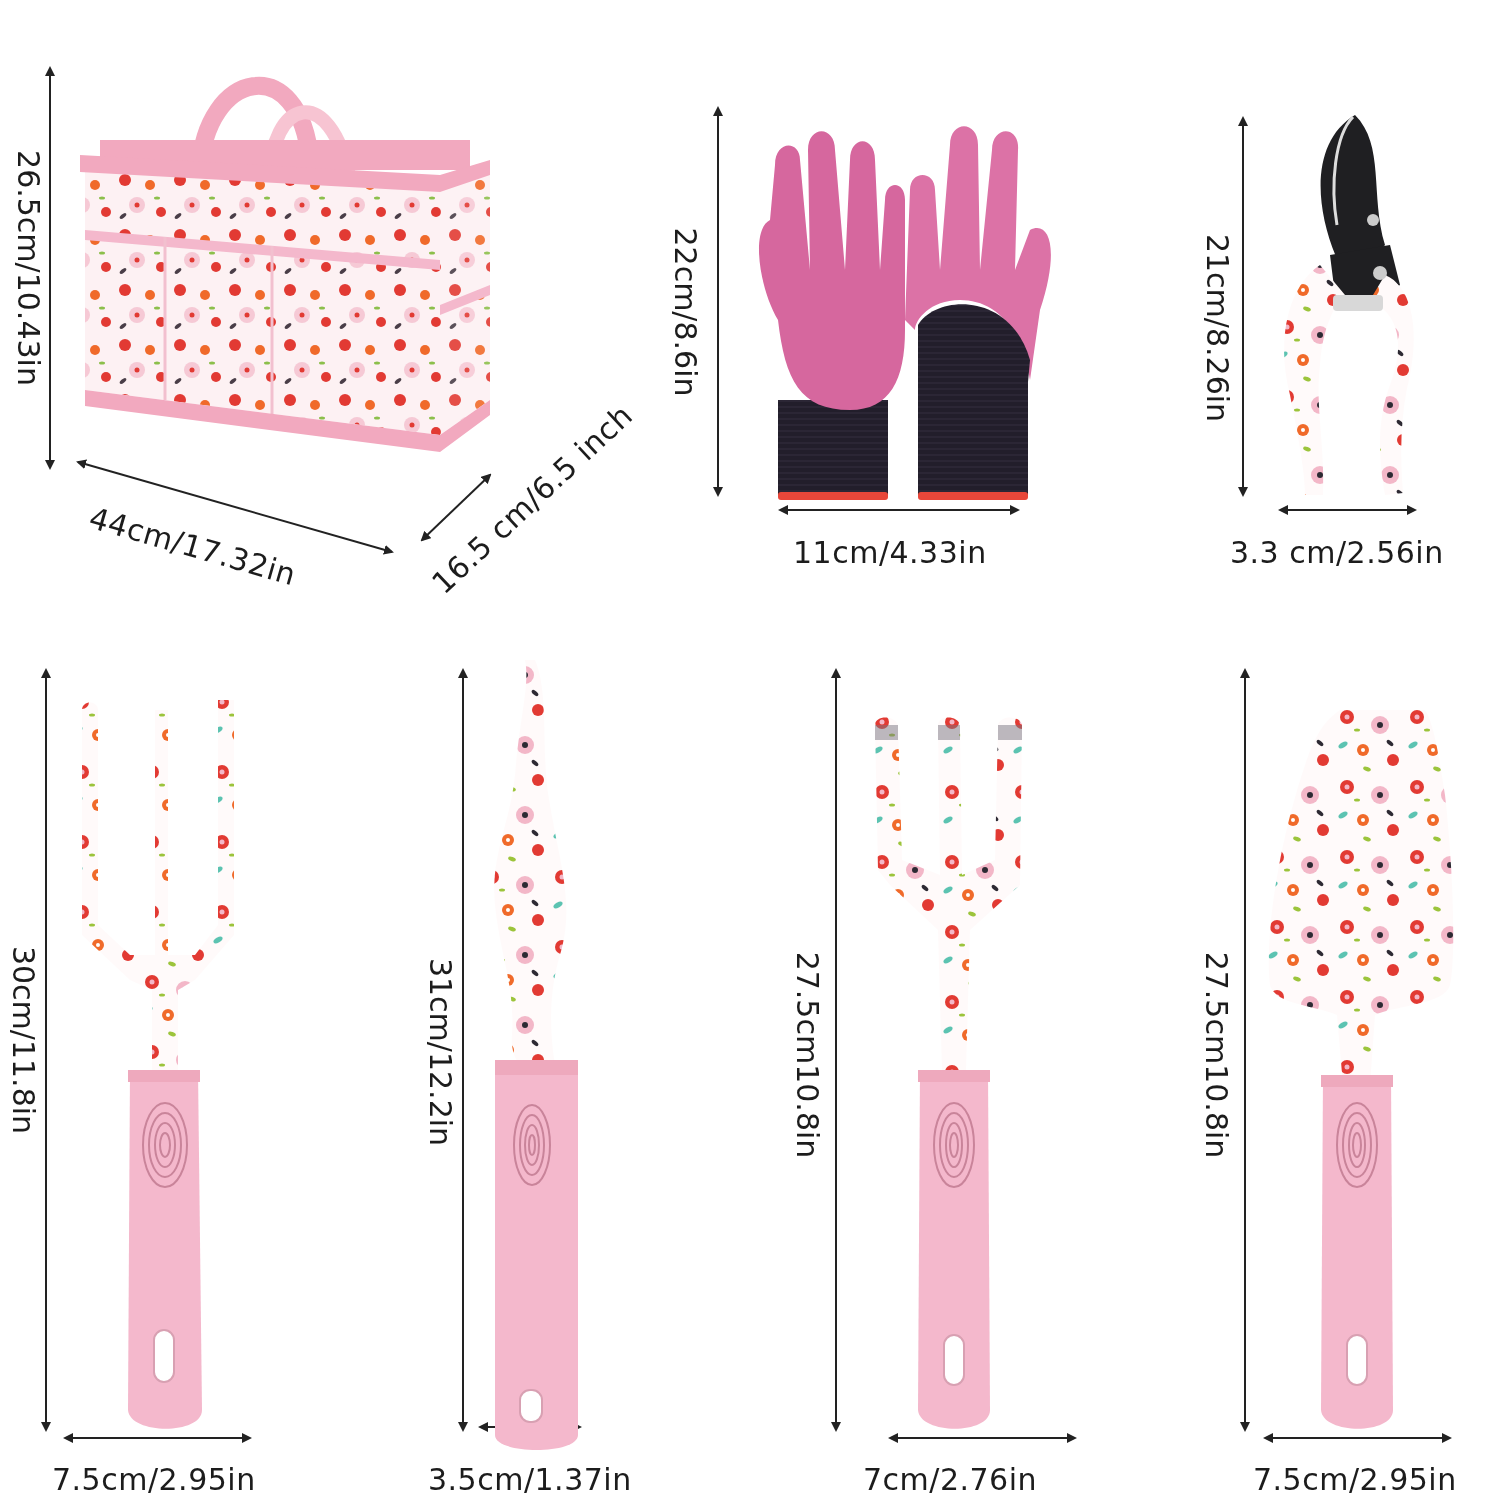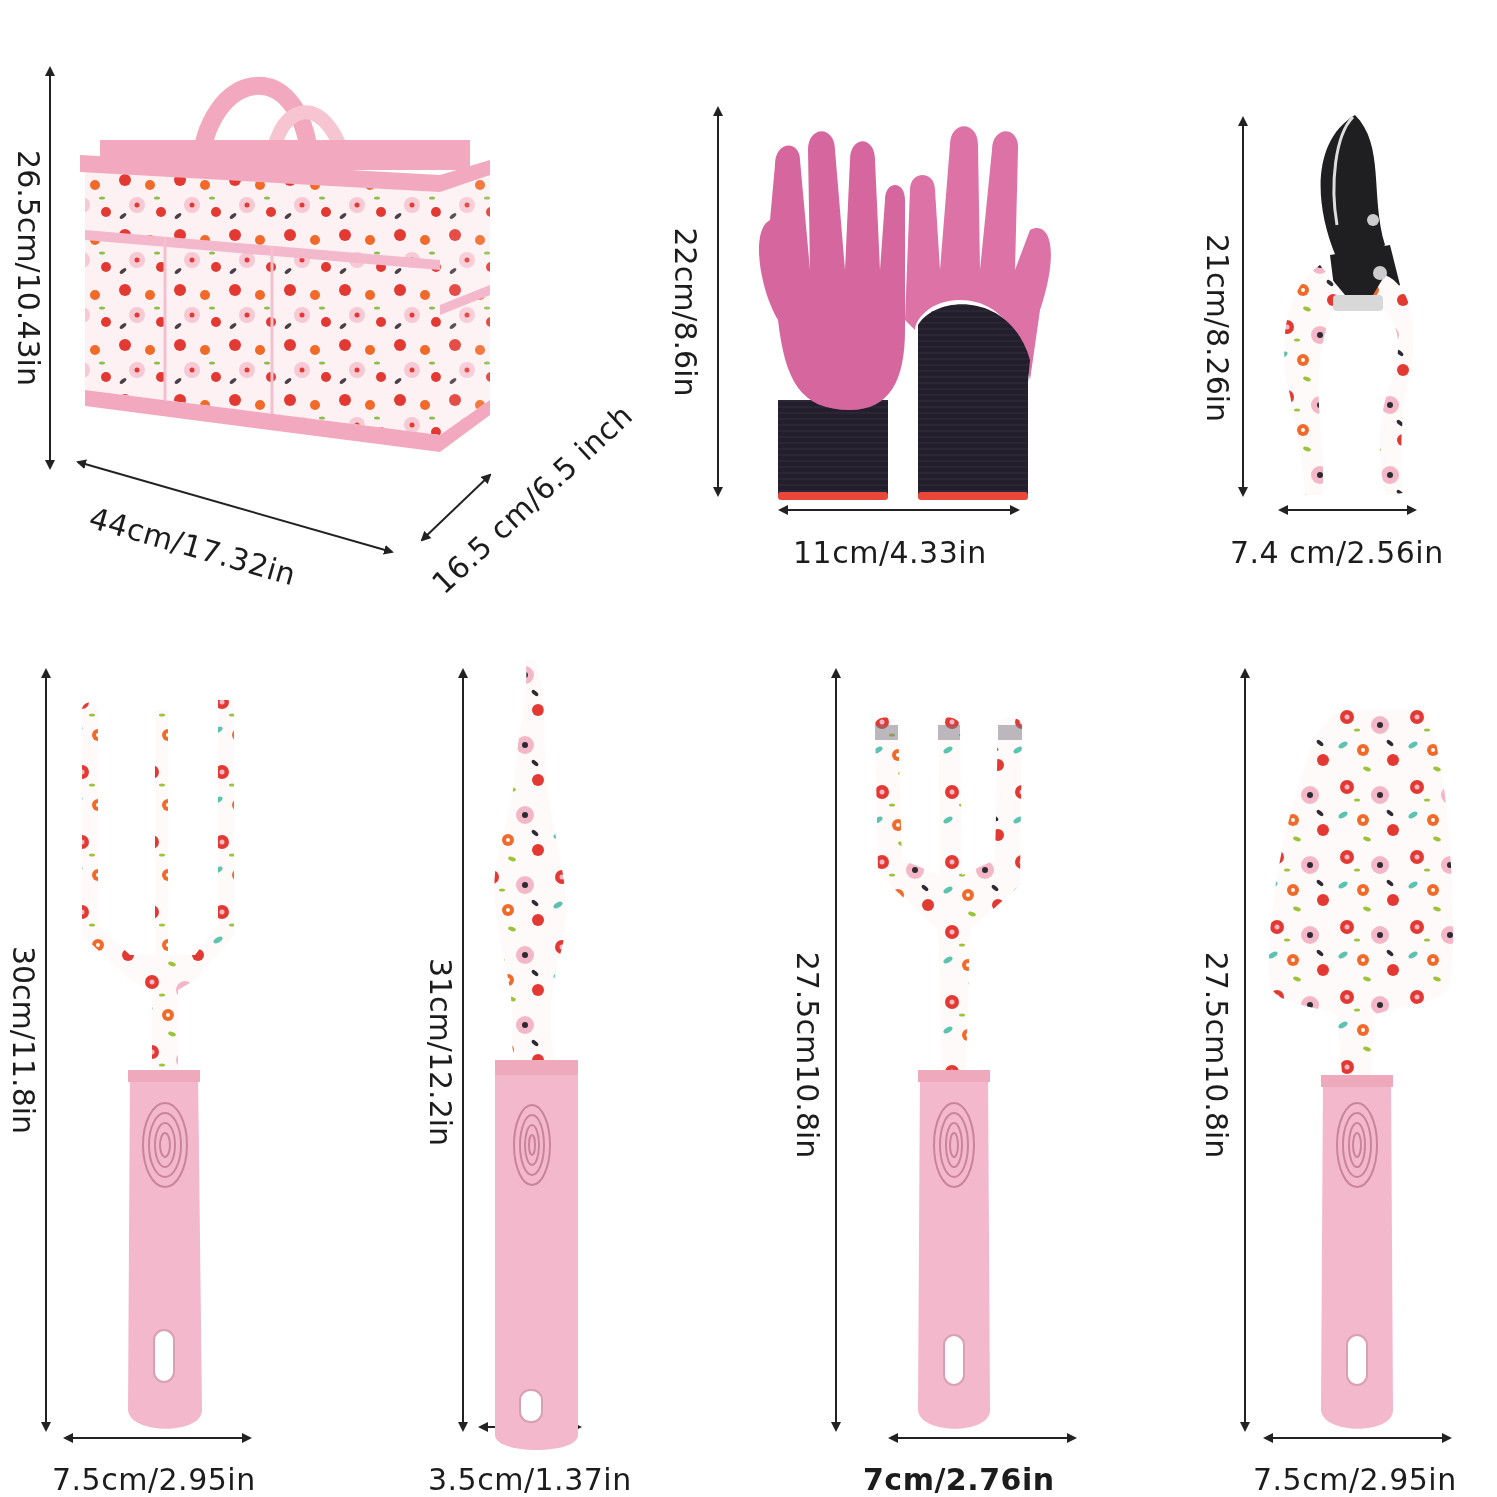--- a/index.html
+++ b/index.html
@@ -101,21 +101,21 @@
     <path d="M188,205 C205,175 280,170 300,240 L298,262 L188,262 Z" fill="url(#knit)"></path>
   </svg>
 </div>
 
 <div class="abs" style="left:1200px;top:0;width:297px;height:600px;">
   <svg style="left:0;top:0" width="297" height="600">
     <line x1="43" y1="118" x2="43" y2="495" stroke="#222" stroke-width="2" marker-start="url(#ah)" marker-end="url(#ah)"></line>
     <line x1="80" y1="510" x2="215" y2="510" stroke="#222" stroke-width="2" marker-start="url(#ah)" marker-end="url(#ah)"></line>
   </svg>
   <div class="vlbl" style="left:17px;top:328px;">21cm/8.26in</div>
-  <div class="lbl" style="left:30px;top:535px;">7.4 cm/2.56in</div>
+  <div class="lbl" style="left:30px;top:535px;">3.3 cm/2.56in</div>
 
   <svg style="left:75px;top:105px" width="160" height="400">
     <path d="M80,10 C30,40 40,120 75,180 L110,140 C95,90 110,40 80,10 Z" fill="#1f1f22"></path>
     <path d="M78,12 C60,30 55,80 62,120" stroke="#ddd" stroke-width="3" fill="none"></path>
     <circle cx="98" cy="115" r="6" fill="#ccc"></circle>
     <path d="M55,150 L115,140 L125,180 L90,200 L60,190 Z" fill="#1f1f22"></path>
     <path d="M45,160 C15,180 0,230 15,290 C25,340 30,370 30,390 L48,390 C50,340 40,300 45,260 C48,220 60,200 70,190 Z" fill="url(#floral)"></path>
     <path d="M95,195 C125,210 130,240 115,280 C100,320 105,360 110,390 L128,388 C125,350 125,310 135,270 C145,220 135,180 110,170 Z" fill="url(#floral)"></path>
     <rect x="58" y="190" width="50" height="16" rx="4" fill="#d8d8d8"></rect>
     <circle cx="105" cy="168" r="7" fill="#ccc"></circle>
@@ -166,21 +166,21 @@
     <rect x="40" y="735" width="22" height="32" rx="10" fill="#ffffff" stroke="#d8a0b2" stroke-width="2"></rect>
   </svg>
 </div>
 
 <div class="abs" style="left:770px;top:640px;width:400px;height:857px;">
   <svg style="left:0;top:0" width="400" height="857">
     <line x1="66" y1="30" x2="66" y2="790" stroke="#222" stroke-width="2" marker-start="url(#ah)" marker-end="url(#ah)"></line>
     <line x1="120" y1="798" x2="305" y2="798" stroke="#222" stroke-width="2" marker-start="url(#ah)" marker-end="url(#ah)"></line>
   </svg>
   <div class="vlbl" style="left:37px;top:415px;">27.5cm10.8in</div>
-  <div class="lbl" style="left:93px;top:822px;font-weight:bold;">7cm/2.76in</div>
+  <div class="lbl" style="left:93px;top:822px;">7cm/2.76in</div>
 
   <svg style="left:100px;top:70px" width="170" height="740">
     <path d="M5,15 C5,5 25,5 28,15 L32,150 L70,165 L68,15 C68,5 88,5 90,15 L92,165 L125,150 L128,15 C130,5 150,5 152,15 L150,175 L100,220 L96,360 L72,360 L68,220 L20,175 L8,160 Z" fill="url(#floral)"></path>
     <path d="M5,15 L28,15 L28,30 L5,30 Z" fill="#7a7480" opacity="0.5"></path>
     <path d="M68,15 L90,15 L90,30 L68,30 Z" fill="#7a7480" opacity="0.5"></path>
     <path d="M128,15 L152,15 L152,30 L128,30 Z" fill="#7a7480" opacity="0.5"></path>
     <path d="M50,360 L118,360 L120,700 C120,725 50,725 48,700 Z" fill="#f4b8cc"></path>
     <path d="M48,360 L120,360 L120,372 L48,372 Z" fill="#eea9bd"></path>
     <g fill="none" stroke="#c9849a" stroke-width="2">
       <ellipse cx="84" cy="435" rx="20" ry="42"></ellipse>

